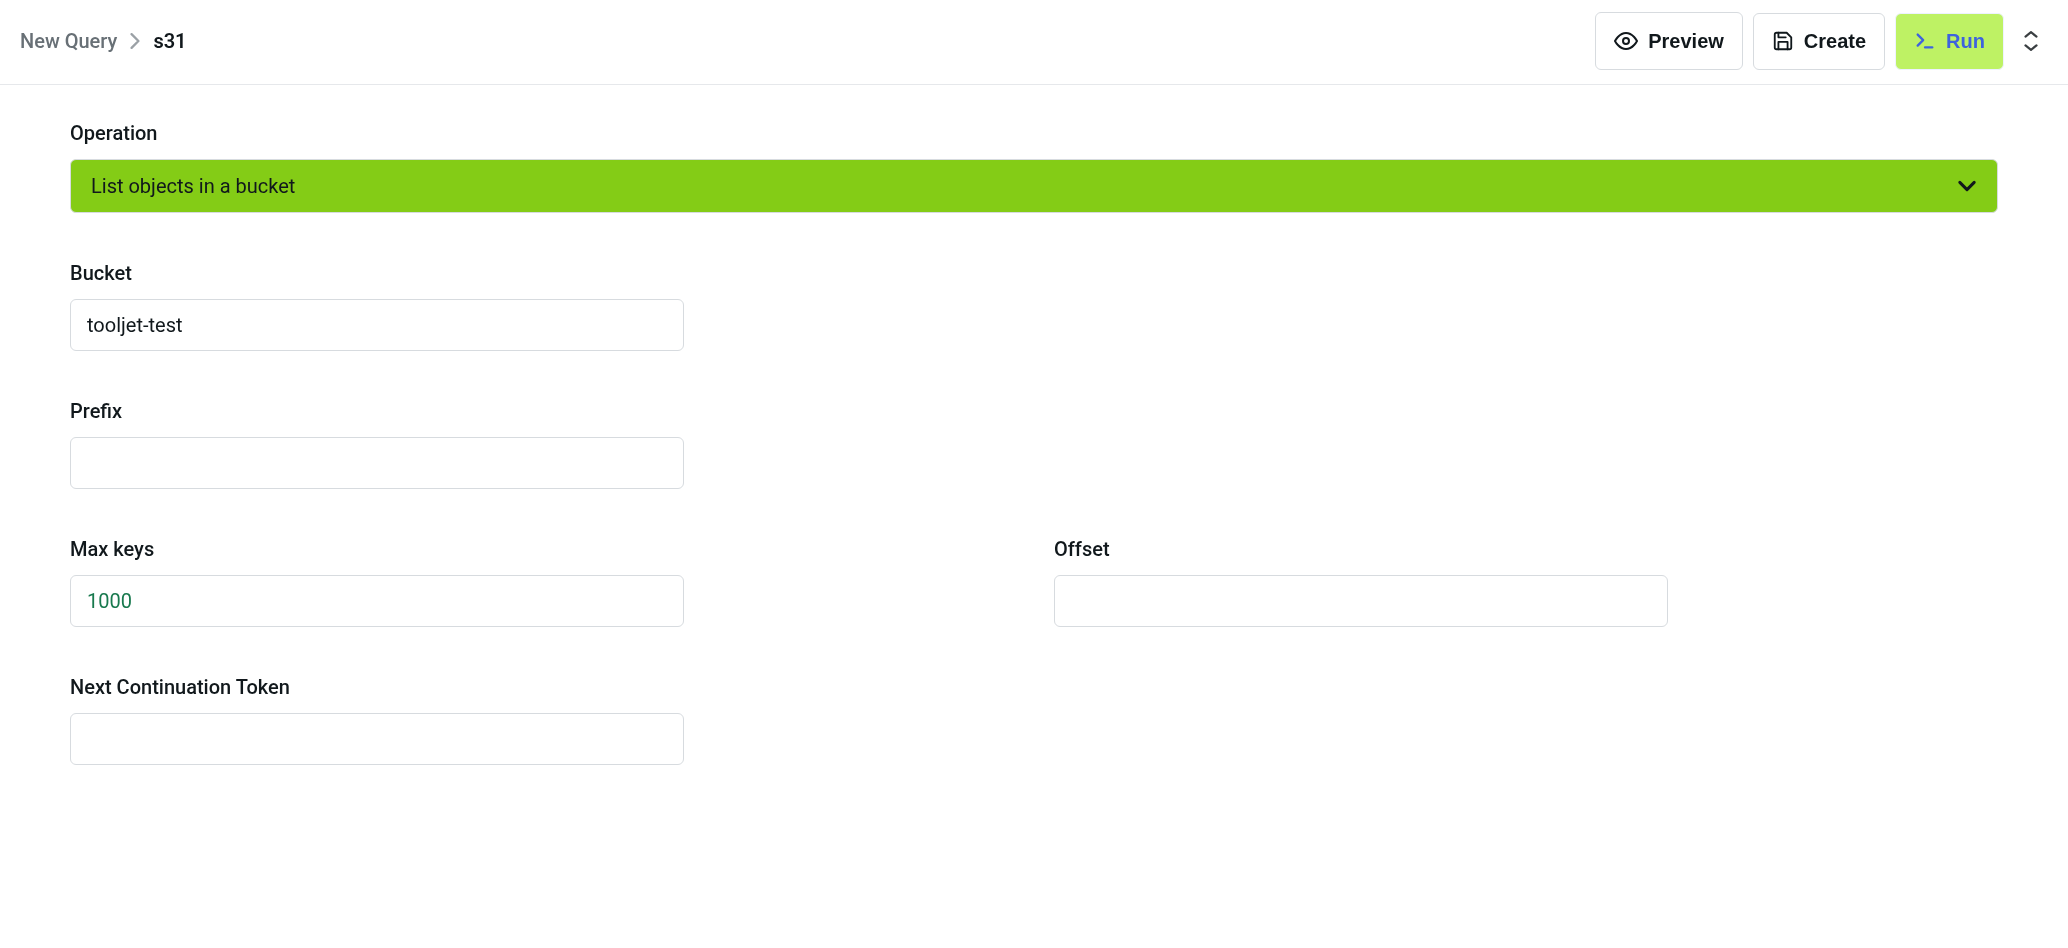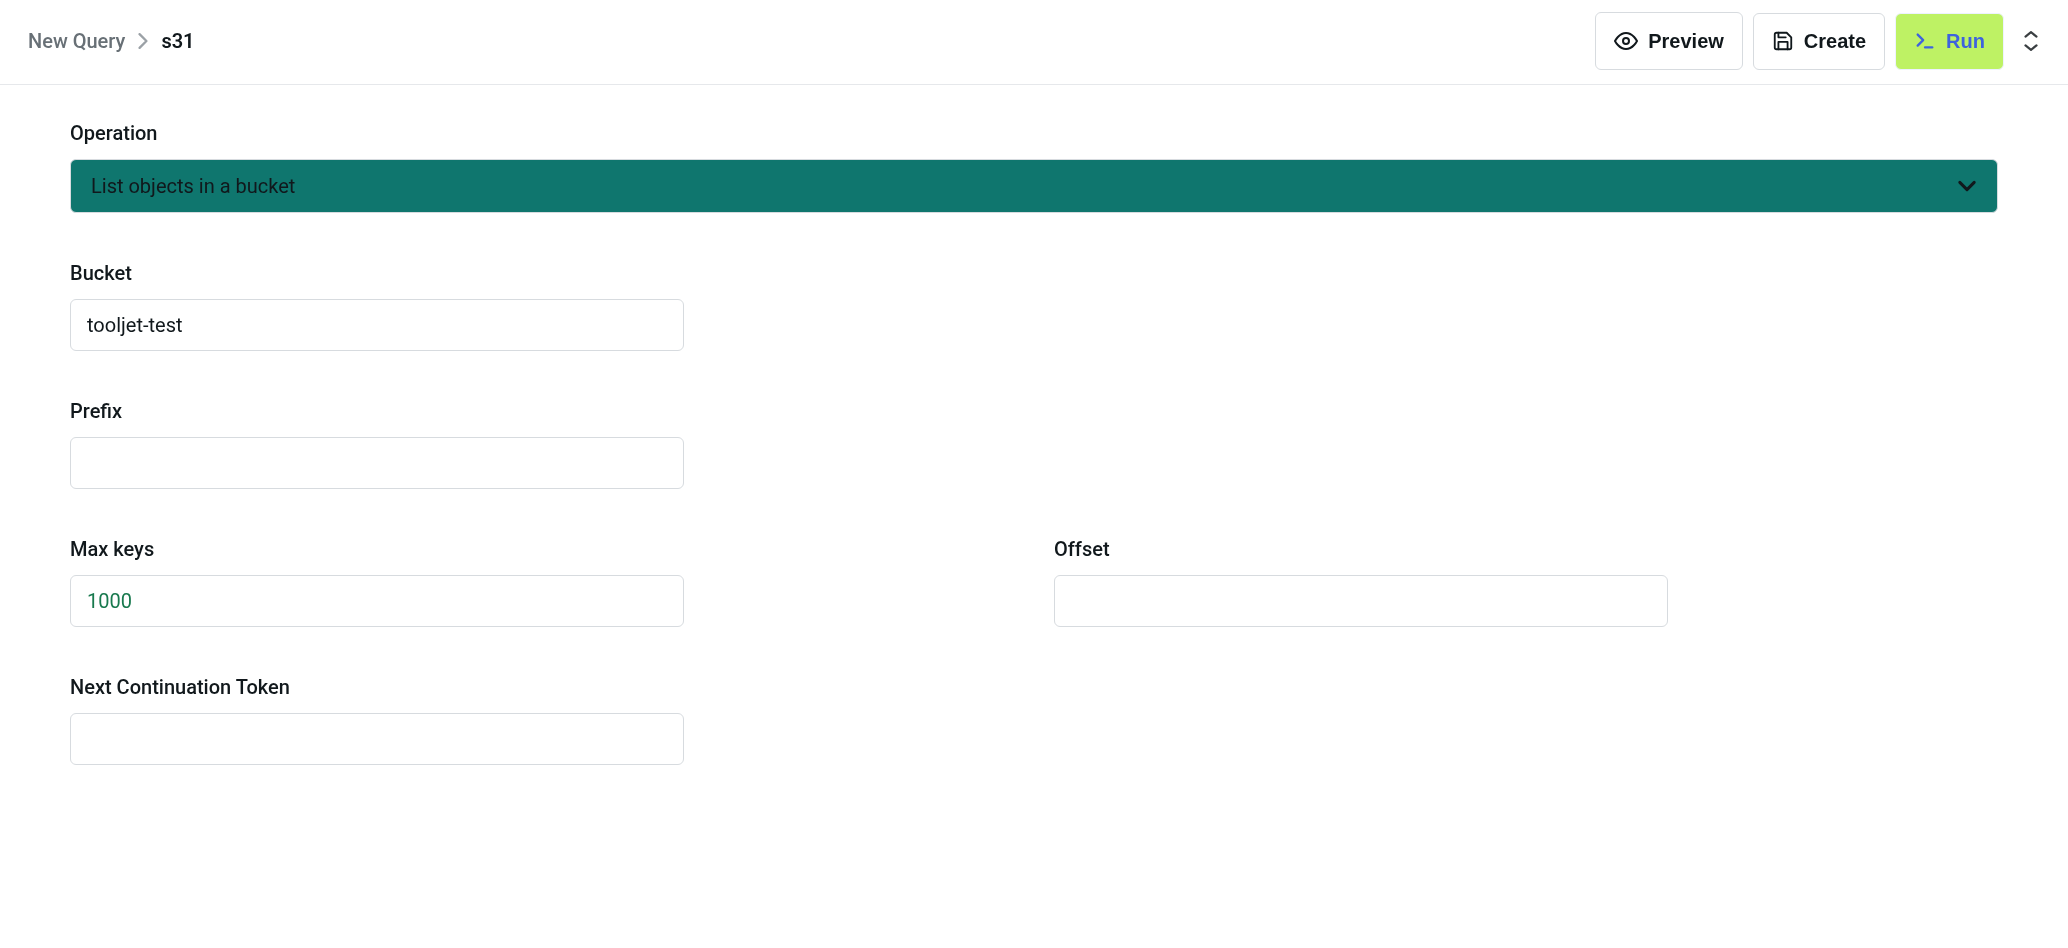--- a/index.html
+++ b/index.html
@@ -15,21 +15,20 @@
       align-items: center;
       justify-content: space-between;
       padding: 12px 20px 14px 20px;
       border-bottom: 1px solid #e6e8eb;
     }
     
     .breadcrumb {
       display: flex;
       align-items: center;
       gap: 13px;
-      margin-left: 8px;
     }
     
     .breadcrumb-item-muted {
       color: #687076;
       font-weight: 500;
       font-size: 20px;
     }
     
     .breadcrumb-chevron {
       color: #9ba1a6;
@@ -94,21 +93,21 @@
     }
     
     .select {
       display: flex;
       align-items: center;
       justify-content: space-between;
       width: 100%;
       border: 1px solid #d7dbdf;
       border-radius: 6px;
       padding: 14px 20px;
-      background: #0f766e;
+      background: #84cc16;
       font-size: 20px;
       color: #11181c;
       cursor: pointer;
       margin-bottom: 48px;
     }
     
     .select-chevron {
       color: #11181c;
       display: flex;
     }

